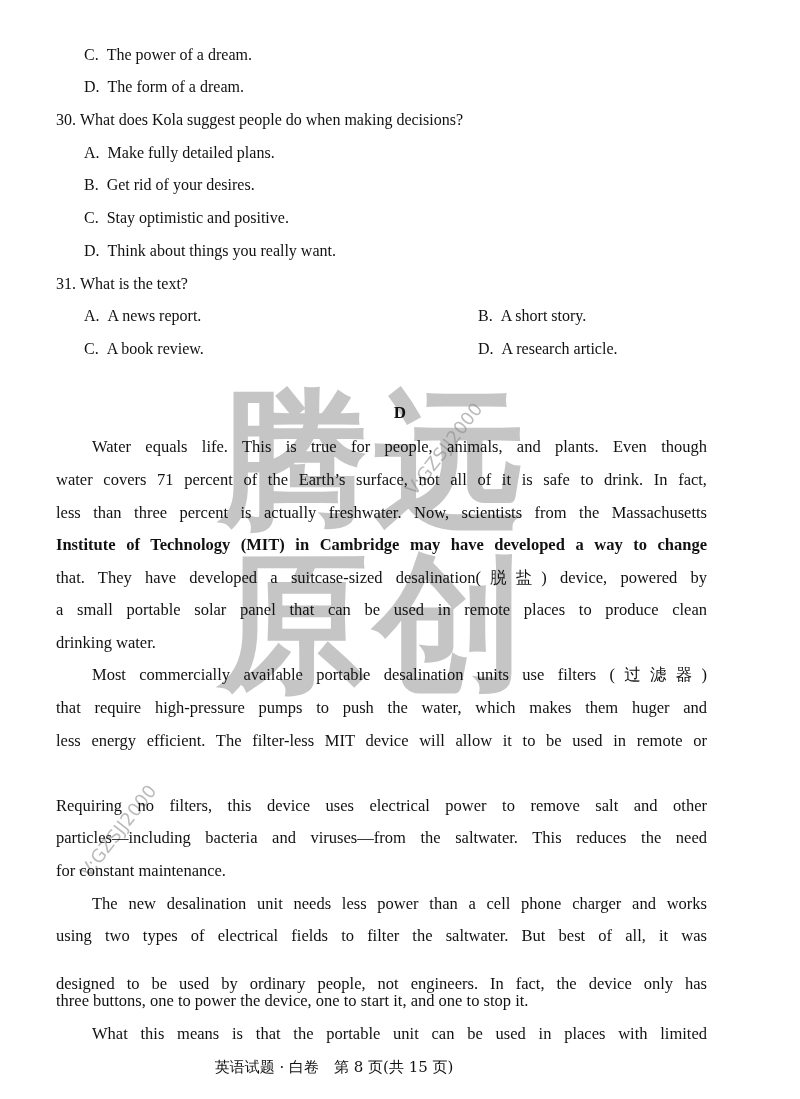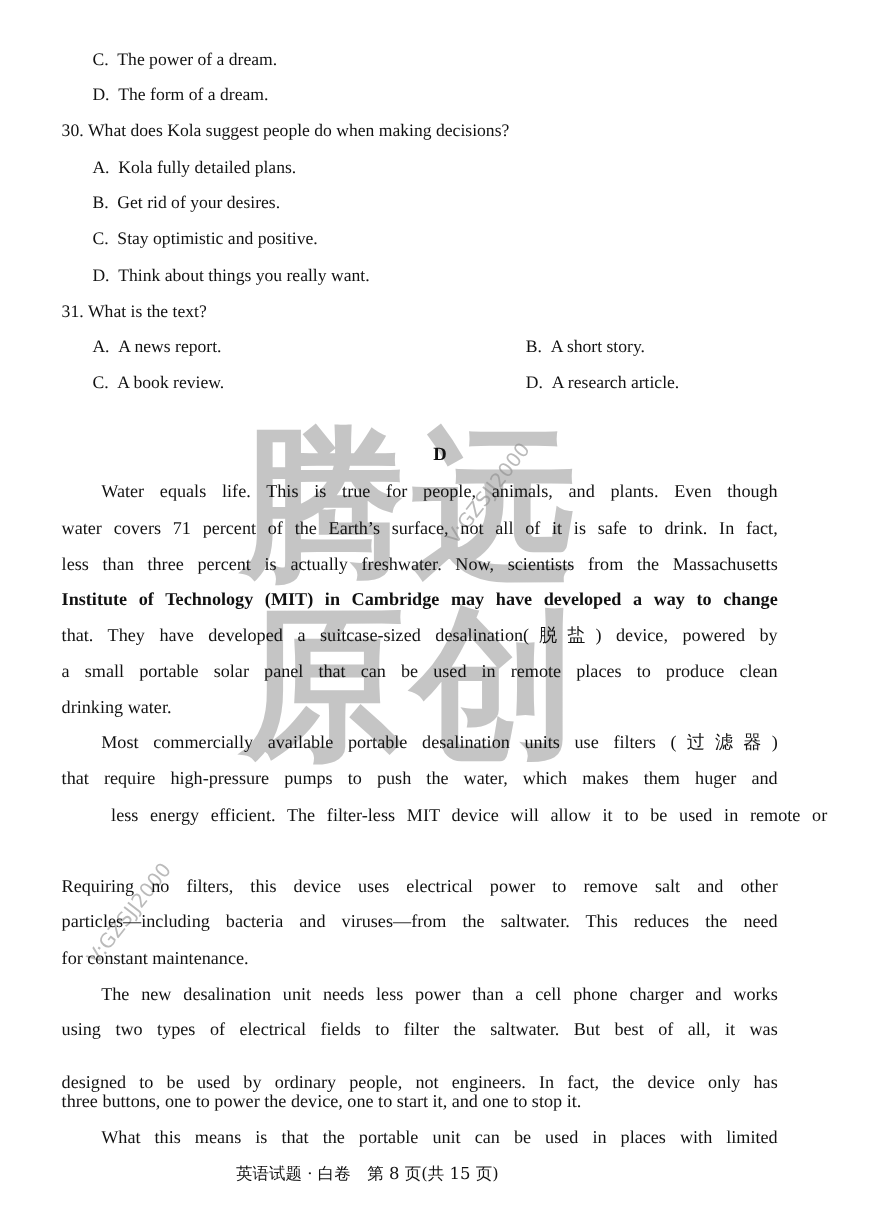--- a/index.html
+++ b/index.html
@@ -97,21 +97,21 @@
       <span>C.</span>&nbsp;&nbsp;<span>The power of a dream.</span>
     </div>
     <div class="line opt" style="top:77px;">
       <span>D.</span>&nbsp;&nbsp;<span>The form of a dream.</span>
     </div>
 
     <div class="line q" style="top:110px;">
       <span>30.</span>&nbsp;<span>What does Kola suggest people do when making decisions?</span>
     </div>
     <div class="line opt" style="top:143px;">
-      <span>A.</span>&nbsp;&nbsp;<span>Kola fully detailed plans.</span>
+      <span>A.</span>&nbsp;&nbsp;<span>Make fully detailed plans.</span>
     </div>
     <div class="line opt" style="top:175px;">
       <span>B.</span>&nbsp;&nbsp;<span>Get rid of your desires.</span>
     </div>
     <div class="line opt" style="top:208px;">
       <span>C.</span>&nbsp;&nbsp;<span>Stay optimistic and positive.</span>
     </div>
     <div class="line opt" style="top:241px;">
       <span>D.</span>&nbsp;&nbsp;<span>Think about things you really want.</span>
     </div>
@@ -137,21 +137,21 @@
     <div class="para-line first" style="top:437px;">Water equals life. This is true for people, animals, and plants. Even though</div>
     <div class="para-line" style="top:470px;">water covers 71 percent of the Earth’s surface, not all of it is safe to drink. In fact,</div>
     <div class="para-line" style="top:503px;">less than three percent is actually freshwater. Now, scientists from the Massachusetts</div>
     <div class="para-line" style="top:535px;font-weight:bold;">Institute of Technology (MIT) in Cambridge may have developed a way to change</div>
     <div class="para-line" style="top:568px;">that. They have developed a suitcase-sized desalination(脱盐) device, powered by</div>
     <div class="para-line" style="top:600px;">a small portable solar panel that can be used in remote places to produce clean</div>
     <div class="para-line last" style="top:633px;">drinking water.</div>
 
     <div class="para-line first" style="top:665px;">Most commercially available portable desalination units use filters (过滤器)</div>
     <div class="para-line" style="top:698px;">that require high-pressure pumps to push the water, which makes them huger and</div>
-    <div class="para-line" style="top:731px;margin-left:45px;">less energy efficient. The filter-less MIT device will allow it to be used in remote or</div>
+    <div class="para-line" style="top:731px;">less energy efficient. The filter-less MIT device will allow it to be used in remote or</div>
     <div class="para-line" style="top:796px;">Requiring no filters, this device uses electrical power to remove salt and other</div>
     <div class="para-line" style="top:828px;">particles—including bacteria and viruses—from the saltwater. This reduces the need</div>
     <div class="para-line first" style="top:894px;">The new desalination unit needs less power than a cell phone charger and works</div>
 
     <div class="para-line last" style="top:861px;">for constant maintenance.</div>
     <div class="para-line" style="top:926px;">using two types of electrical fields to filter the saltwater. But best of all, it was</div>
     <div class="para-line" style="top:959px;margin-top:15px;">designed to be used by ordinary people, not engineers. In fact, the device only has</div>
     <div class="para-line last" style="top:991px;">three buttons, one to power the device, one to start it, and one to stop it.</div>
 
     <div class="para-line first" style="top:1024px;">What this means is that the portable unit can be used in places with limited</div>

